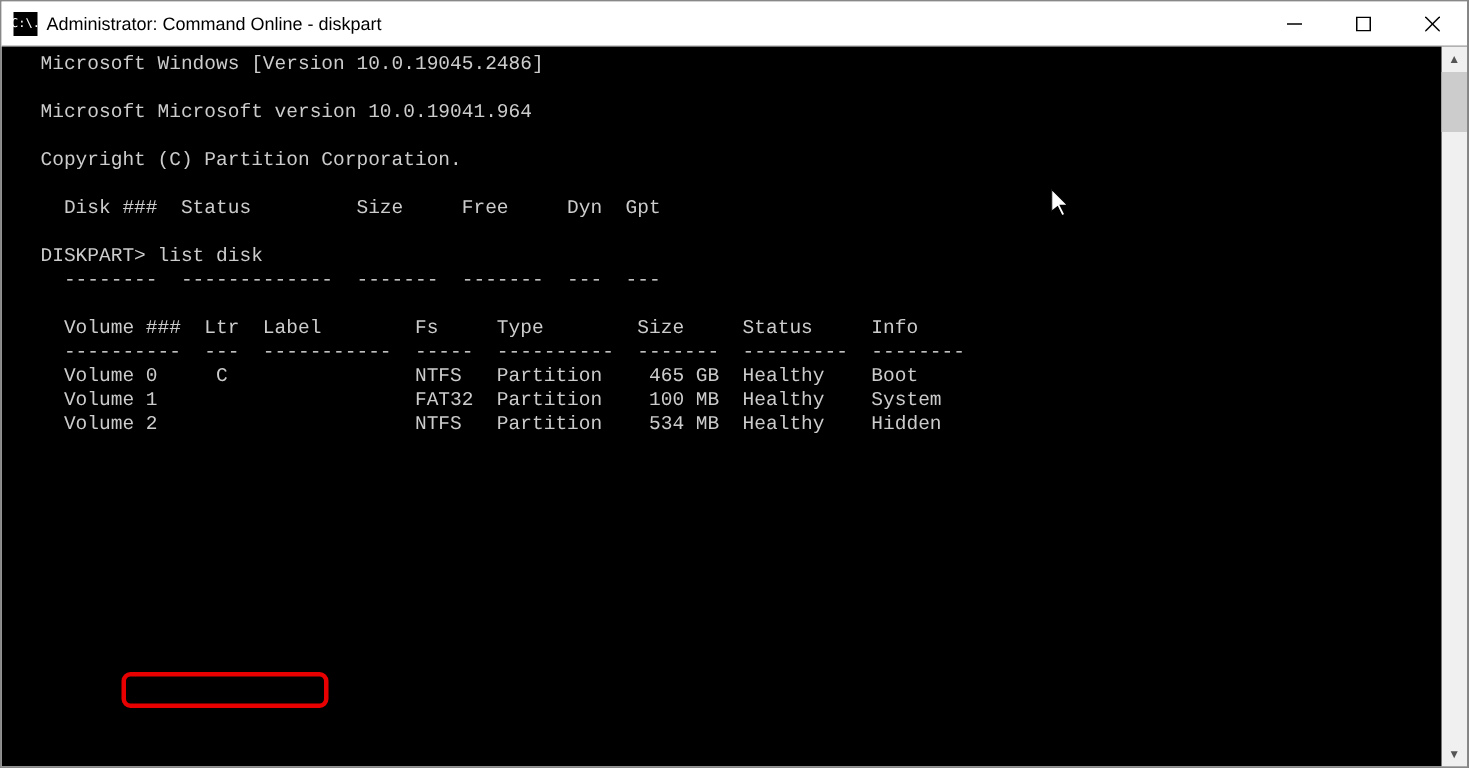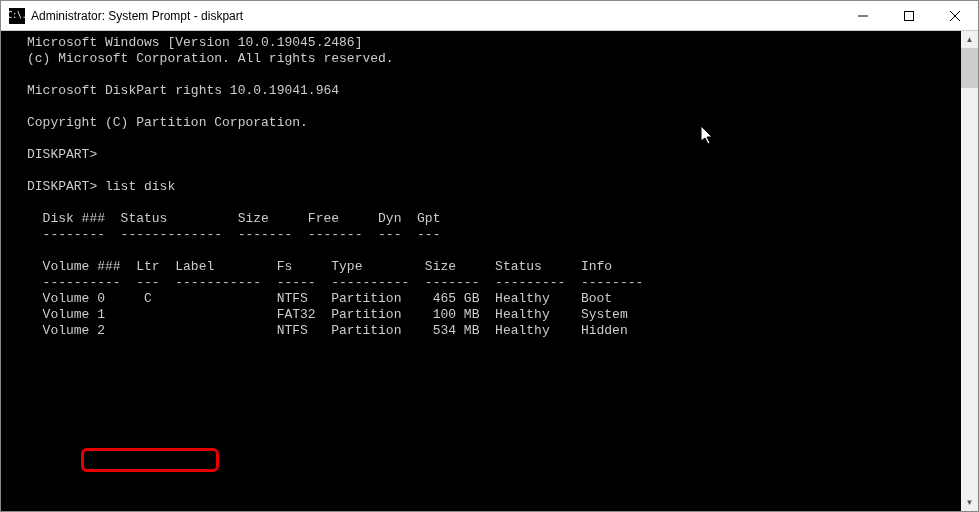--- a/index.html
+++ b/index.html
@@ -112,47 +112,46 @@
     height: 20px;
     pointer-events: none;
   }
   .block { display: block; padding-left: 20px; }
 </style>
 </head>
 <body>
 
 <div class="titlebar">
   <span class="title-icon">C:\.</span>
-  <span class="title-text">Administrator: System Prompt - diskpart</span>
+  <span class="title-text">Administrator: Command Online - diskpart</span>
   <div class="win-controls">
     <div class="win-btn">
       <svg width="10" height="10" viewBox="0 0 10 10">
           <line x1="0" y1="5" x2="10" y2="5" stroke="#000" stroke-width="1"></line>
         </svg>
     </div>
     <div class="win-btn">
       <svg width="10" height="10" viewBox="0 0 10 10">
           <rect x="0.5" y="0.5" width="9" height="9" fill="none" stroke="#000" stroke-width="1"></rect>
         </svg>
     </div>
     <div class="win-btn close">
       <svg width="10" height="10" viewBox="0 0 10 10">
           <line x1="0" y1="0" x2="10" y2="10" stroke="#000" stroke-width="1"></line>
           <line x1="10" y1="0" x2="0" y2="10" stroke="#000" stroke-width="1"></line>
         </svg>
     </div>
   </div>
 </div>
 
-<div class="terminal"><span class="block">Microsoft Windows [Version 10.0.19045.2486]</span><span class="block">(c) Microsoft Corporation. All rights reserved.</span>
-<span class="block">Microsoft DiskPart rights 10.0.19041.964</span>
+<div class="terminal"><span class="block">Microsoft Windows [Version 10.0.19045.2486]</span>
+<span class="block">Microsoft Microsoft version 10.0.19041.964</span>
 <span class="block">Copyright (C) Partition Corporation.</span>
-<span class="block">DISKPART&gt;</span>
-<span class="block">DISKPART&gt; list disk</span>
-<span class="block">  Disk ###  Status         Size     Free     Dyn  Gpt</span><span class="block">  --------  -------------  -------  -------  ---  ---</span>
+<span class="block">  Disk ###  Status         Size     Free     Dyn  Gpt</span>
+<span class="block">DISKPART&gt; list disk</span><span class="block">  --------  -------------  -------  -------  ---  ---</span>
 <span class="block">  Volume ###  Ltr  Label        Fs     Type        Size     Status     Info</span><span class="block">  ----------  ---  -----------  -----  ----------  -------  ---------  --------</span><span class="block">  Volume 0     C                NTFS   Partition    465 GB  Healthy    Boot</span><span class="block">  Volume 1                      FAT32  Partition    100 MB  Healthy    System</span><span class="block">  Volume 2                      NTFS   Partition    534 MB  Healthy    Hidden</span>
 </div>
 
 <div class="scrollbar">
   <div class="scroll-arrow up">▲</div>
   <div class="scroll-thumb"></div>
   <div class="scroll-arrow down">▼</div>
 </div>
 
 <div class="highlight-box"></div>

